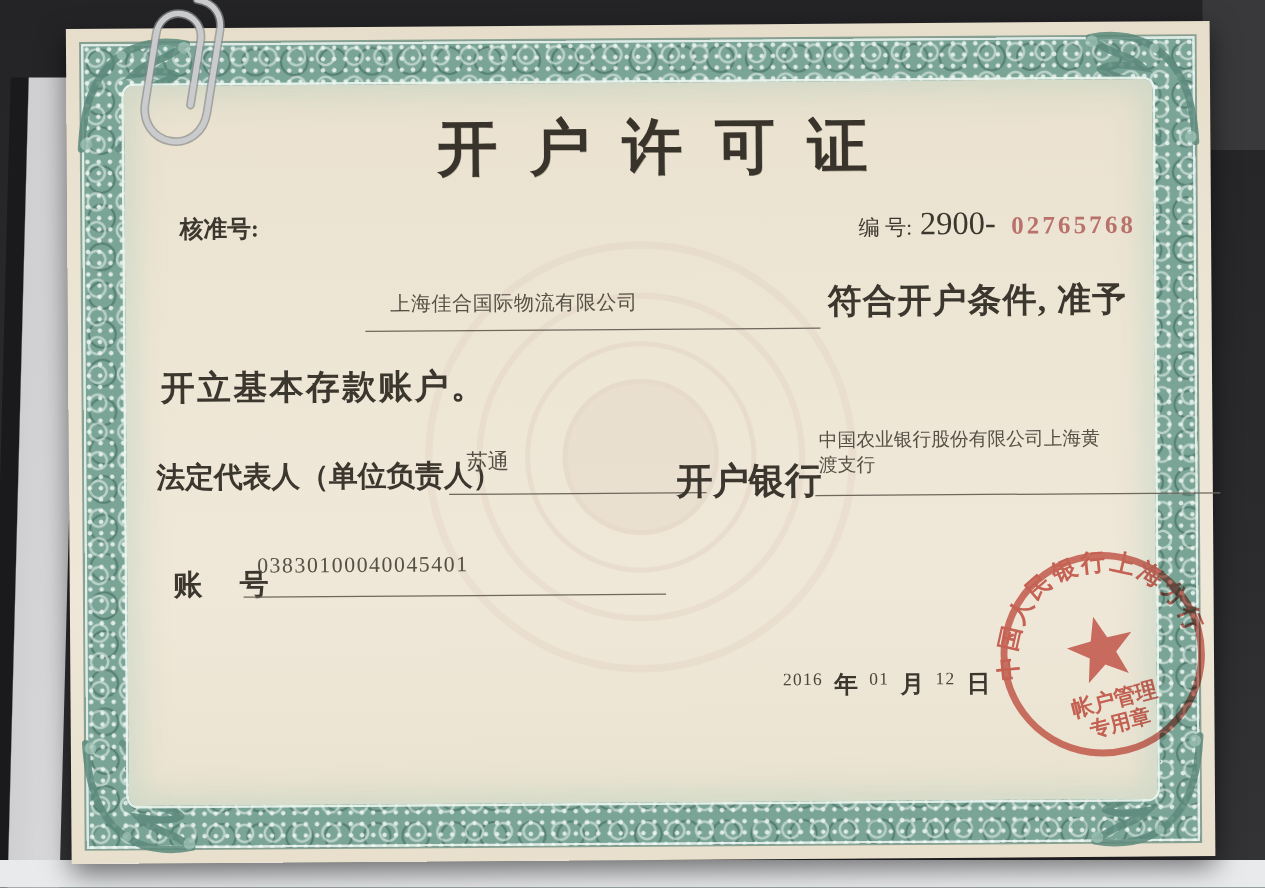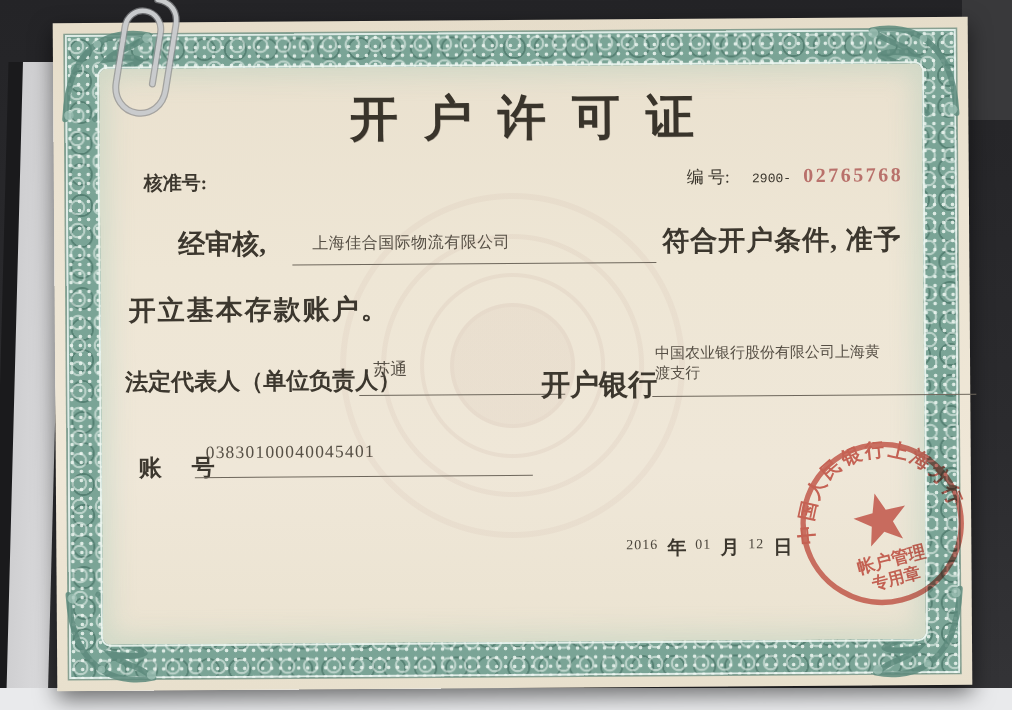--- a/index.html
+++ b/index.html
@@ -57,21 +57,21 @@
 
   .title { left:0; top:66px; width:100%; text-align:center; padding-left:48px;
     font-size:48px; font-weight:800; letter-spacing:26px; color:#39342b;
     text-shadow:0.5px 0.5px 0 rgba(60,50,40,0.35); }
 
   .approval-label { left:90px; top:148px; font-size:19px; }
   .approval-value { left:152px; top:134px; font-size:17.5px; letter-spacing:1px; }
 
   .serial-row { left:633px; top:146px; font-size:17px; white-space:nowrap; }
   .serial-label { font-weight:400; color:#3c372e; }
-  .serial-prefix { font-family:Liberation Mono, monospace; font-size:13px; color:#3c372e; margin-left:18px; }
+  .serial-prefix { font-family:Liberation Serif, serif; font-size:26px; color:#3c372e; margin-left:2px; }
   .serial-number { color:#b9716b; font-size:20px; letter-spacing:2.5px; margin-left:8px; font-weight:600; }
 
   .reviewed-label { left:124px; top:204px; font-size:27px; }
   .company-name  { left:258px; top:212px; font-size:16px; letter-spacing:0.5px; }
   .company-underline { left:238px; top:216px; width:364px; height:28px; }
   .condition-text { left:608px; top:204px; font-size:27px; letter-spacing:1px; }
   .account-open-text { left:74px; top:270px; font-size:27px; letter-spacing:2px; }
 
   .legalrep-label { left:70px; top:344px; font-size:23px; }
   .legalrep-name { left:318px; top:337px; font-size:17px; }
@@ -167,21 +167,20 @@
   <div class="abs title">开户许可证</div>
 
   <div class="abs label approval-label">核准号:</div>
 
   <div class="abs serial-row">
     <span class="serial-label">编 号:</span>
     <span class="serial-prefix">2900-</span>
     <span class="serial-number">02765768</span>
   </div>
 
-  <div class="abs label reviewed-label">经审核,</div>
   <div class="abs underline company-underline"></div>
   <div class="abs value company-name">上海佳合国际物流有限公司</div>
   <div class="abs label condition-text">符合开户条件, 准予</div>
   <div class="abs label account-open-text">开立基本存款账户。</div>
 
   <div class="abs label legalrep-label">法定代表人（单位负责人）</div>
   <div class="abs underline legalrep-underline"></div>
   <div class="abs value legalrep-name">苏通</div>
 
   <div class="abs label bank-label">开户银行</div>

